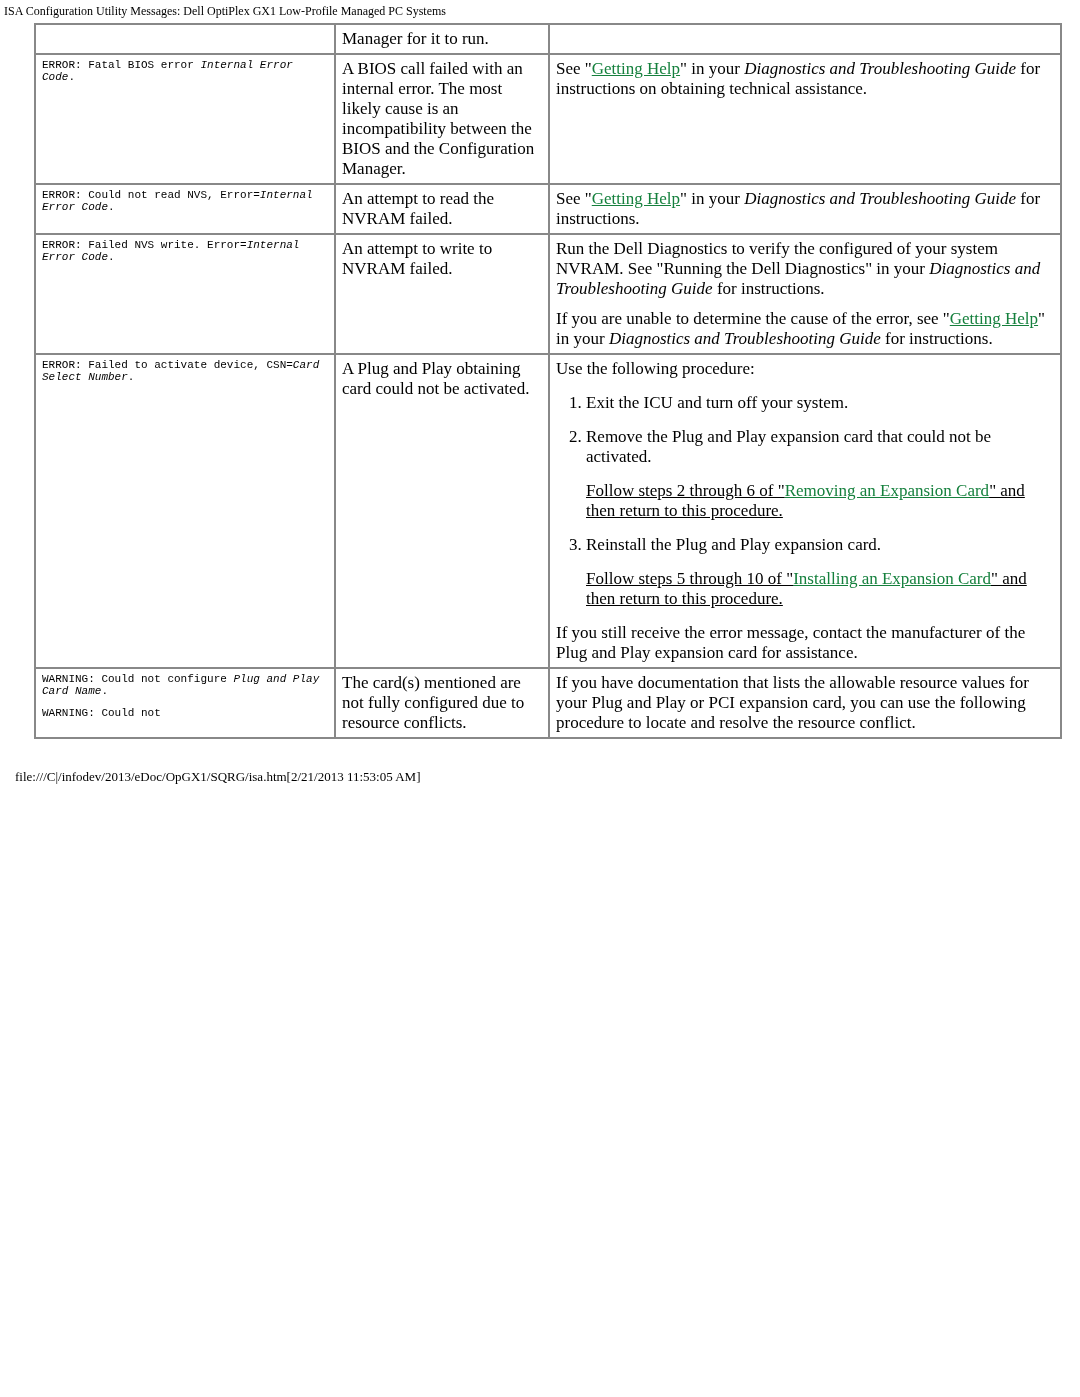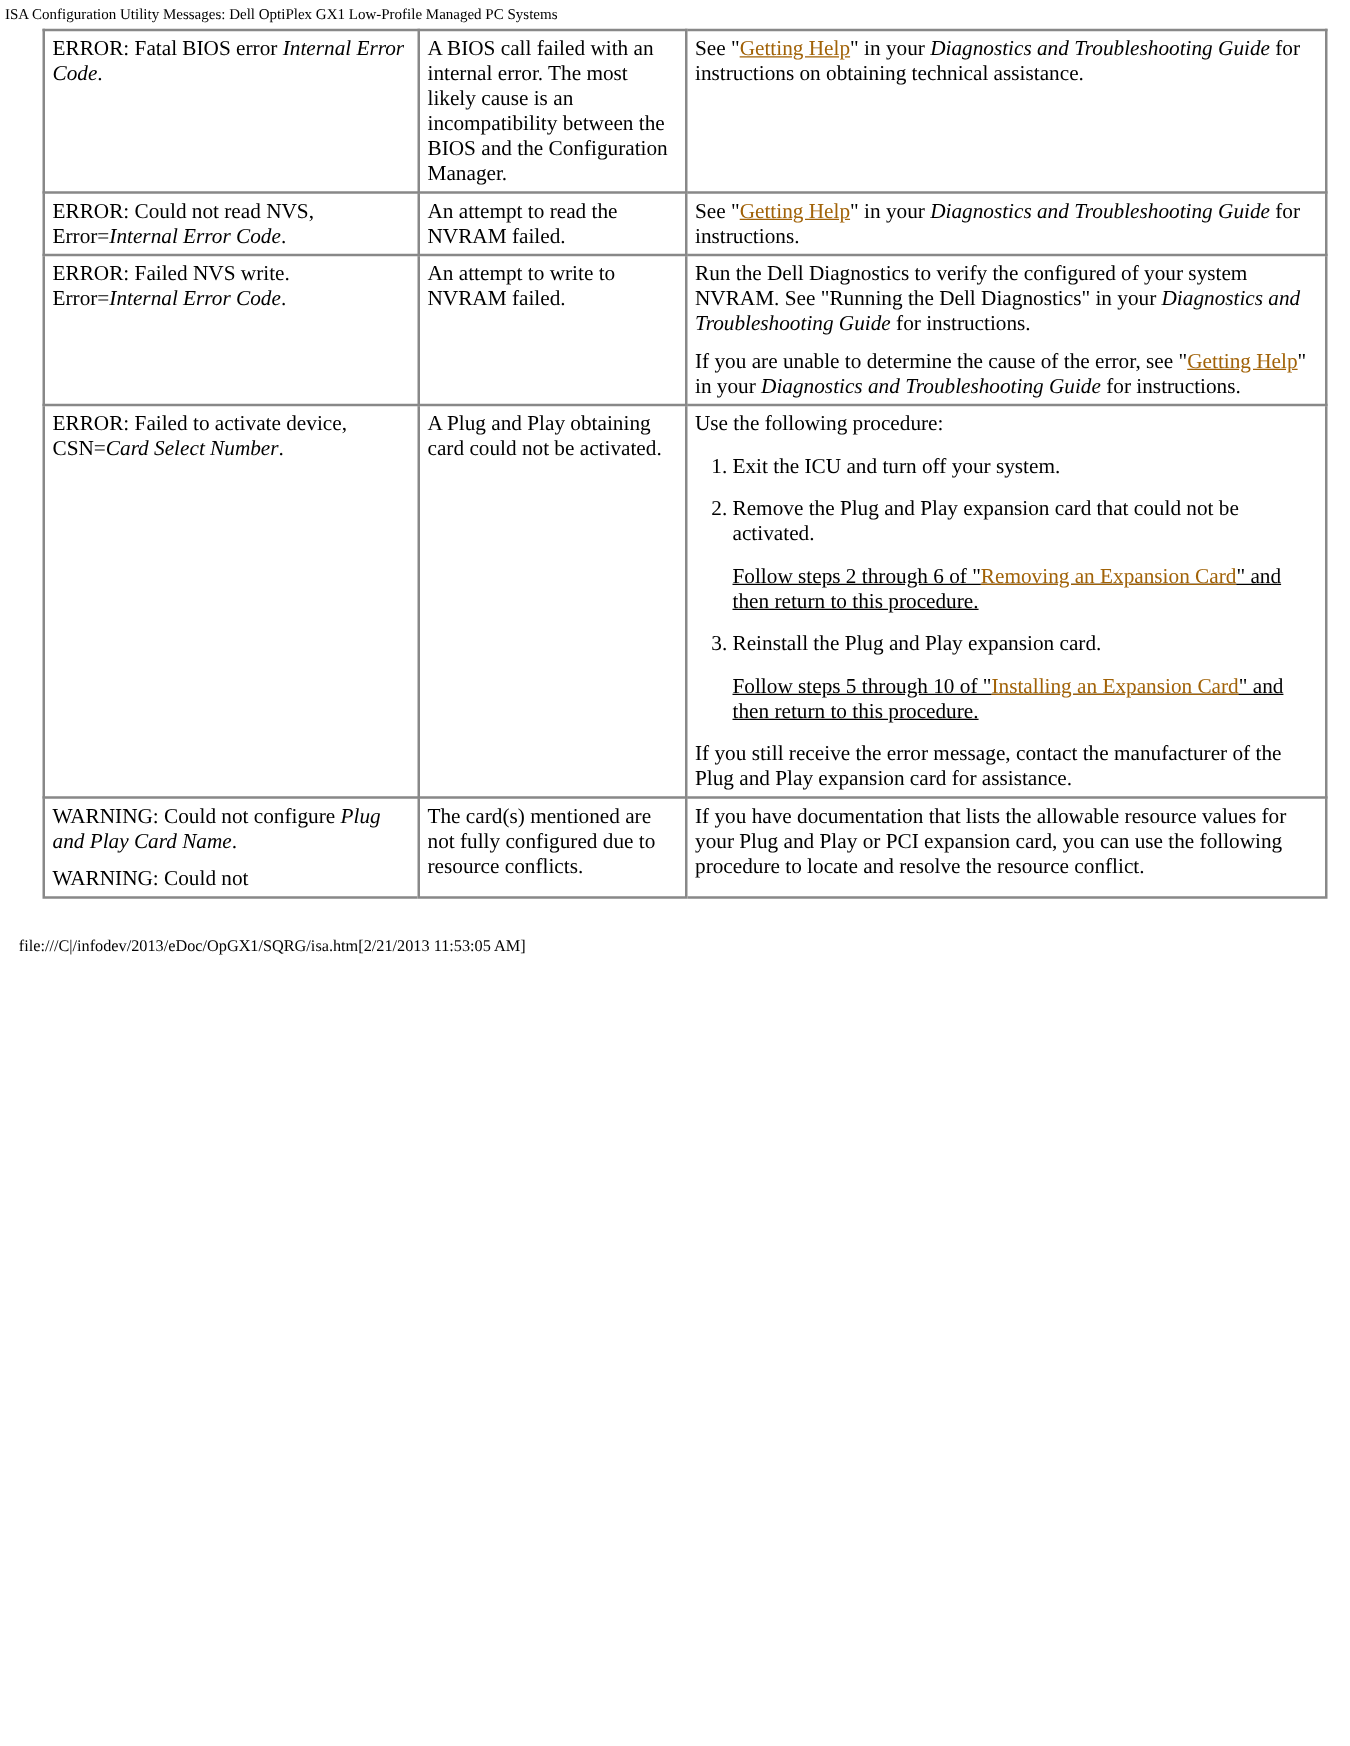--- a/index.html
+++ b/index.html
@@ -22,34 +22,34 @@
       width: 100%;
       border: 2px solid #888;
     }
     td {
       border: 2px solid #888;
       padding: 4px 6px;
       vertical-align: top;
     }
     td.col1 {
       width: 286px;
-      font-family: Liberation Serif, serif;
-      font-size: 17px;
+      font-family: Liberation Mono, monospace;
+      font-size: 11px;
     }
     td.col2 {
       width: 200px;
     }
     td.col3 {
       width: auto;
     }
     .ital {
       font-style: italic;
     }
     a {
-      color: #a16207;
+      color: #15803d;
       text-decoration: underline;
     }
     ol {
       margin: 14px 0 14px 0;
       padding-left: 30px;
     }
     ol li {
       margin-bottom: 14px;
     }
     .sublist {
@@ -69,20 +69,25 @@
     }
   </style>
 </head>
 <body>
 
 <div class="page-title">ISA Configuration Utility Messages: Dell OptiPlex GX1 Low-Profile Managed PC Systems</div>
 
 <div class="content">
 <table>
   <tbody>
+        <tr>
+    <td class="col1"></td>
+    <td class="col2">Manager for it to run.</td>
+    <td class="col3"></td>
+  </tr>
 
   <tr>
     <td class="col1"><span>ERROR: Fatal BIOS error </span><span class="ital">Internal Error Code</span><span>.</span></td>
     <td class="col2">A BIOS call failed with an internal error. The most likely cause is an incompatibility between the BIOS and the Configuration Manager.</td>
     <td class="col3"><span>See "</span><a href="#">Getting Help</a><span>" in your </span><span class="ital">Diagnostics and Troubleshooting Guide</span><span> for instructions on obtaining technical assistance.</span></td>
   </tr>
 
   <tr>
     <td class="col1"><span>ERROR: Could not read NVS, Error=</span><span class="ital">Internal Error Code</span><span>.</span></td>
     <td class="col2">An attempt to read the NVRAM failed.</td>

